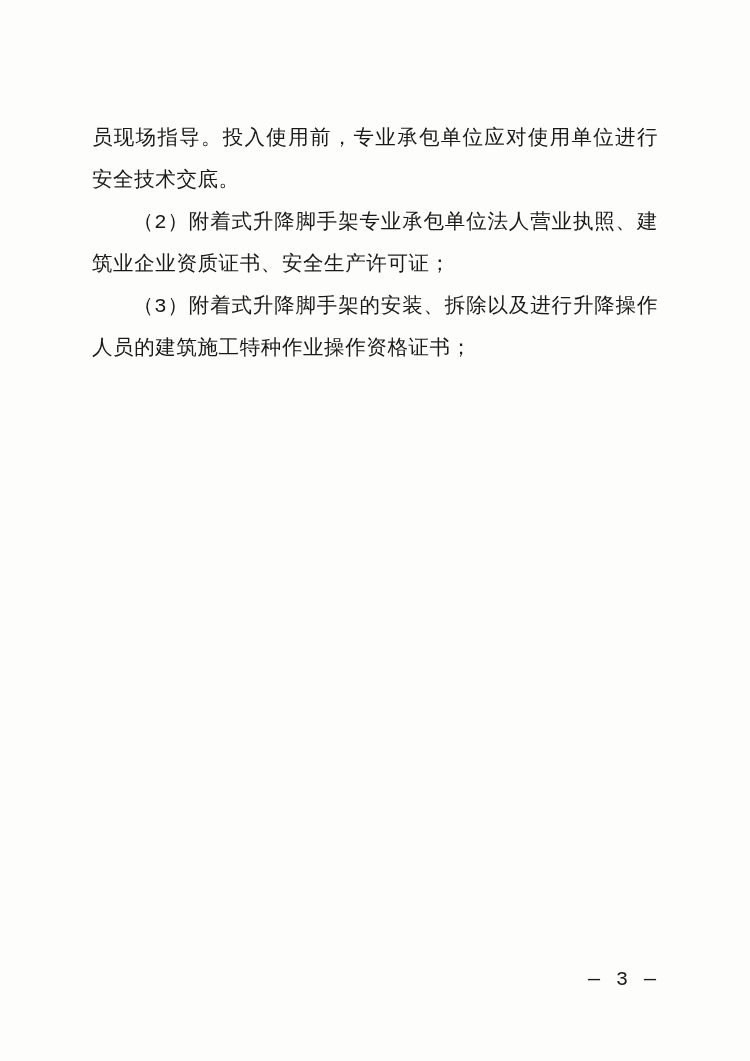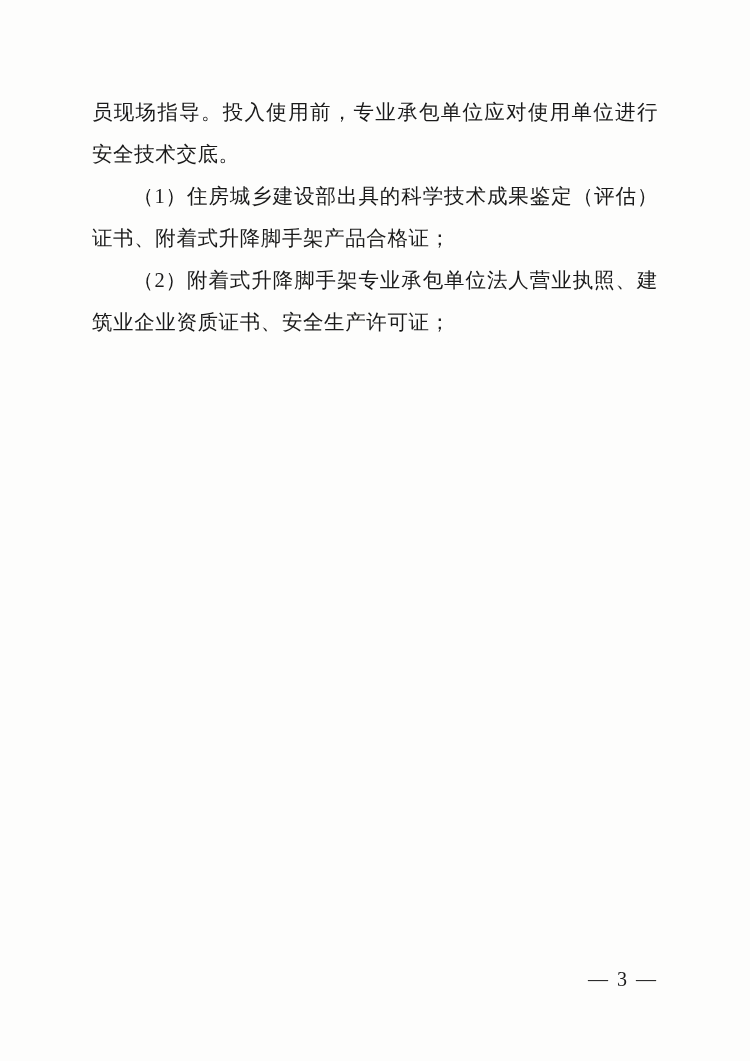--- a/index.html
+++ b/index.html
@@ -12,22 +12,23 @@
     background: #ffffff;
     font-family: "Liberation Serif", "DejaVu Serif", serif;
     color: #1a1a1a;
     overflow: hidden;
   }
   .page {
     position: relative;
     width: 750px;
     height: 1061px;
     box-sizing: border-box;
-    padding: 91px 92px 0 92px;
+    padding: 118px 92px 0 92px;
     background: #fdfdfc;
+    font-family: Liberation Mono, monospace;
   }
   .doc-body {
     font-size: 20.5px;
     line-height: 42px;
     text-align: justify;
     text-justify: inter-ideograph;
     letter-spacing: 0.6px;
   }
   .para {
     margin: 0;
@@ -46,17 +47,17 @@
     letter-spacing: 2px;
     color: #1a1a1a;
   }
 </style>
 </head>
 <body>
 
 <div class="page">
   <div class="doc-body">
     <p class="para">员现场指导。投入使用前，专业承包单位应对使用单位进行安全技术交底。</p>
-    <p class="para indent">（1）住房城乡建设部出具的科学技术成果鉴定（评估）证书、附着式升降脚手架产品合格证；</p>
     <p class="para indent">（2）附着式升降脚手架专业承包单位法人营业执照、建筑业企业资质证书、安全生产许可证；</p>
+    <p class="para indent">（3）附着式升降脚手架的安装、拆除以及进行升降操作人员的建筑施工特种作业操作资格证书；</p>
   </div>
   <div class="footer">— 3 —</div>
 </div>
 
 </body></html>

